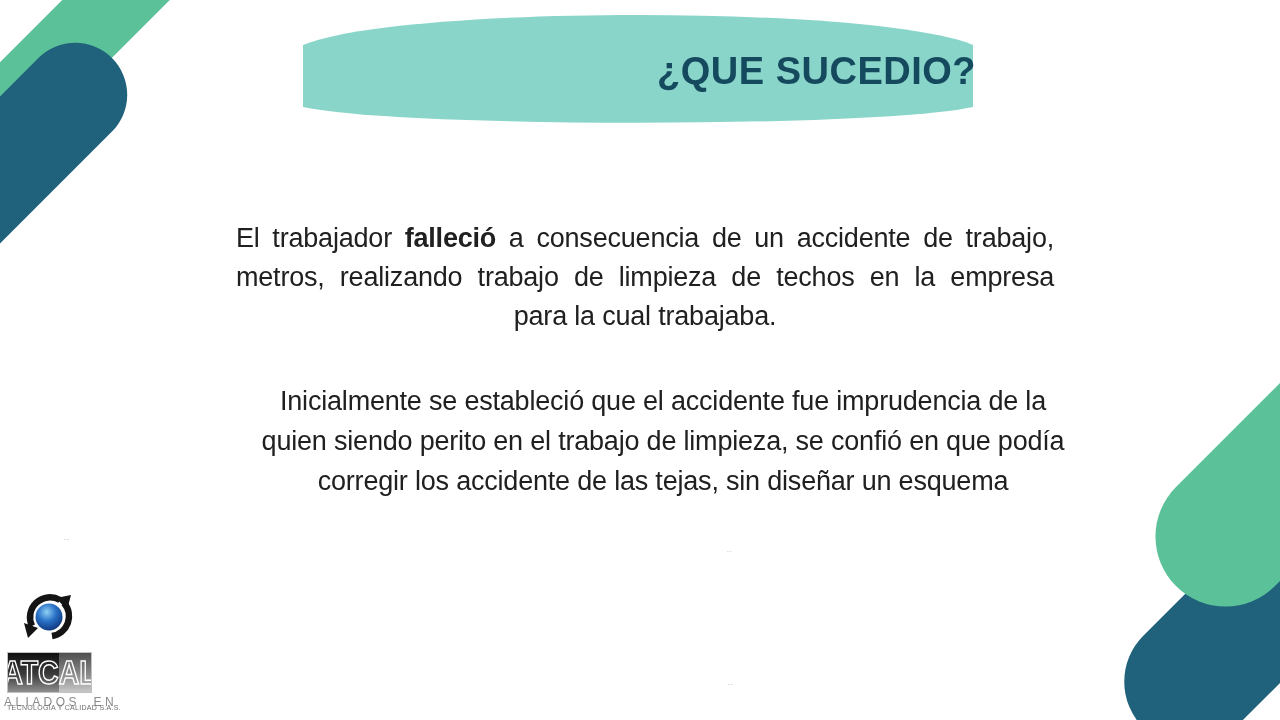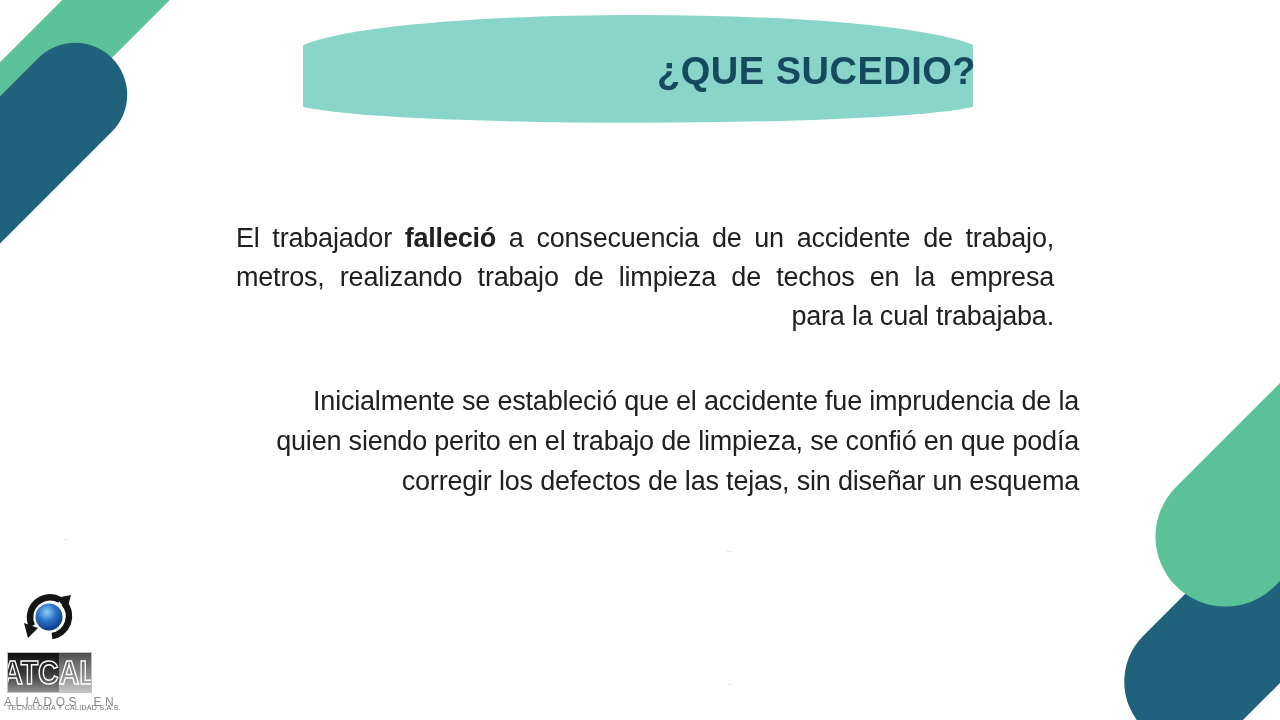--- a/index.html
+++ b/index.html
@@ -19,21 +19,21 @@
   .banner-svg{position:absolute;left:300px;top:13px;width:676px;height:112px;}
   .title{
     position:absolute;left:300px;top:50px;width:676px;text-align:right;
     font-size:38px;font-weight:bold;color:#15495e;letter-spacing:.5px;
   }
   
   .para{position:absolute;color:#202020;font-size:27px;letter-spacing:-.2px;}
   .p1{left:236px;top:191px;width:818px;line-height:39px;margin-top:28px;}
   .p2{left:247px;top:381px;width:832px;line-height:40px;}
   .jline{text-align:justify;text-align-last:justify;}
-  .lline{text-align:right;}
+  .lline{text-align:center;}
   .b{font-weight:bold;}
   
   .mark{position:absolute;color:#999;font-size:7px;letter-spacing:1px;line-height:4px;}
   .mk1{left:64px;top:536px;color:#8a8a8a;}
   .mk2{left:727px;top:548px;}
   .mk3{left:728px;top:681px;}
   
   .logo-icon{position:absolute;left:16px;top:585px;width:68px;height:64px;}
   .logo-box{
     position:absolute;left:7px;top:652px;width:85px;height:41px;
@@ -76,21 +76,21 @@
 
   <div class="para p1">
     <div class="jline"><span>El trabajador </span><span class="b">falleció</span><span> a consecuencia de un accidente de trabajo,</span></div>
     <div class="jline">metros, realizando trabajo de limpieza de techos en la empresa</div>
     <div class="lline">para la cual trabajaba.</div>
   </div>
 
   <div class="para p2">
     <div class="lline">Inicialmente se estableció que el accidente fue imprudencia de la</div>
     <div class="lline">quien siendo perito en el trabajo de limpieza, se confió en que podía</div>
-    <div class="lline">corregir los defectos de las tejas, sin diseñar un esquema</div>
+    <div class="lline">corregir los accidente de las tejas, sin diseñar un esquema</div>
   </div>
 
   <div class="mark mk1">..</div>
   <div class="mark mk2">..</div>
   <div class="mark mk3">..</div>
 
   <svg class="logo-icon" viewBox="0 0 68 62">
     <defs>
       <radialGradient id="sph" cx="42%" cy="32%" r="75%">
         <stop offset="0%" stop-color="#8fd0f4"></stop>

